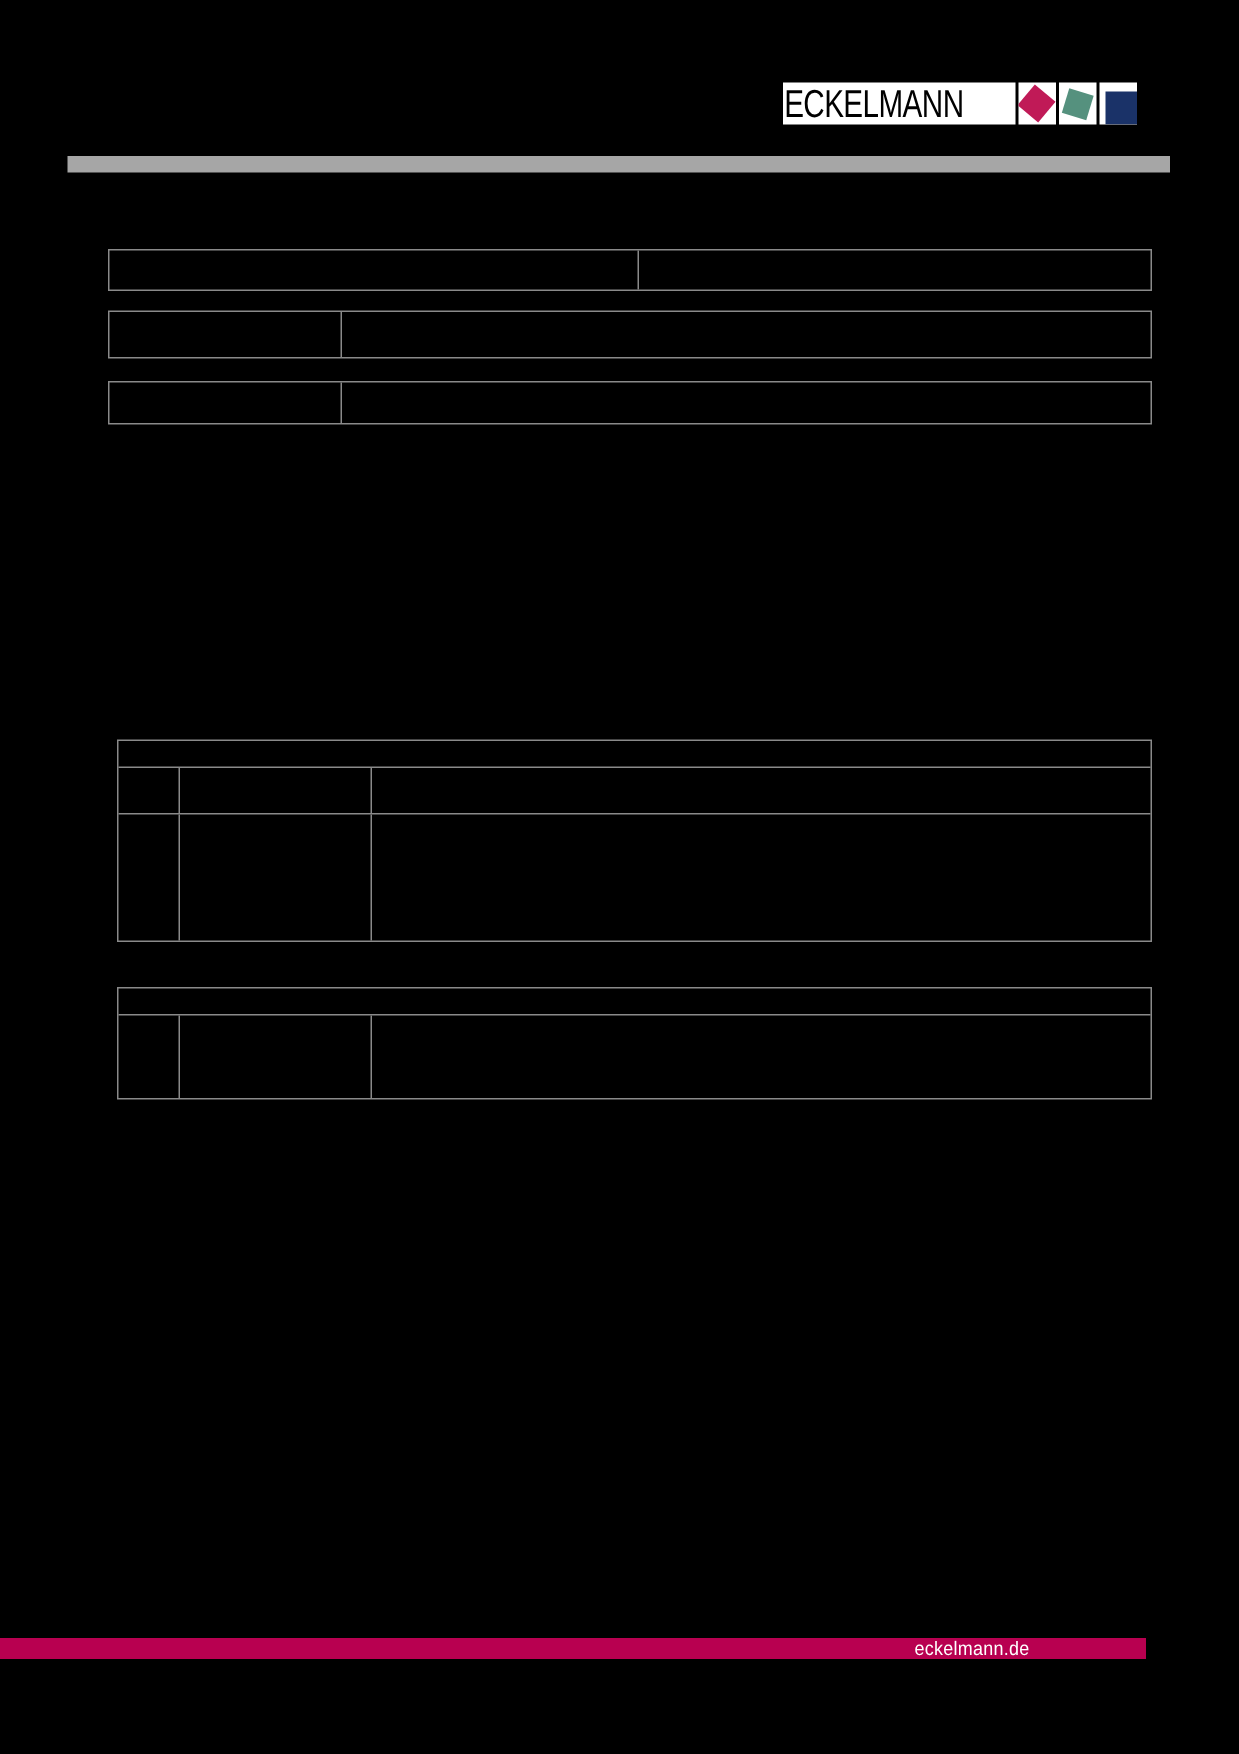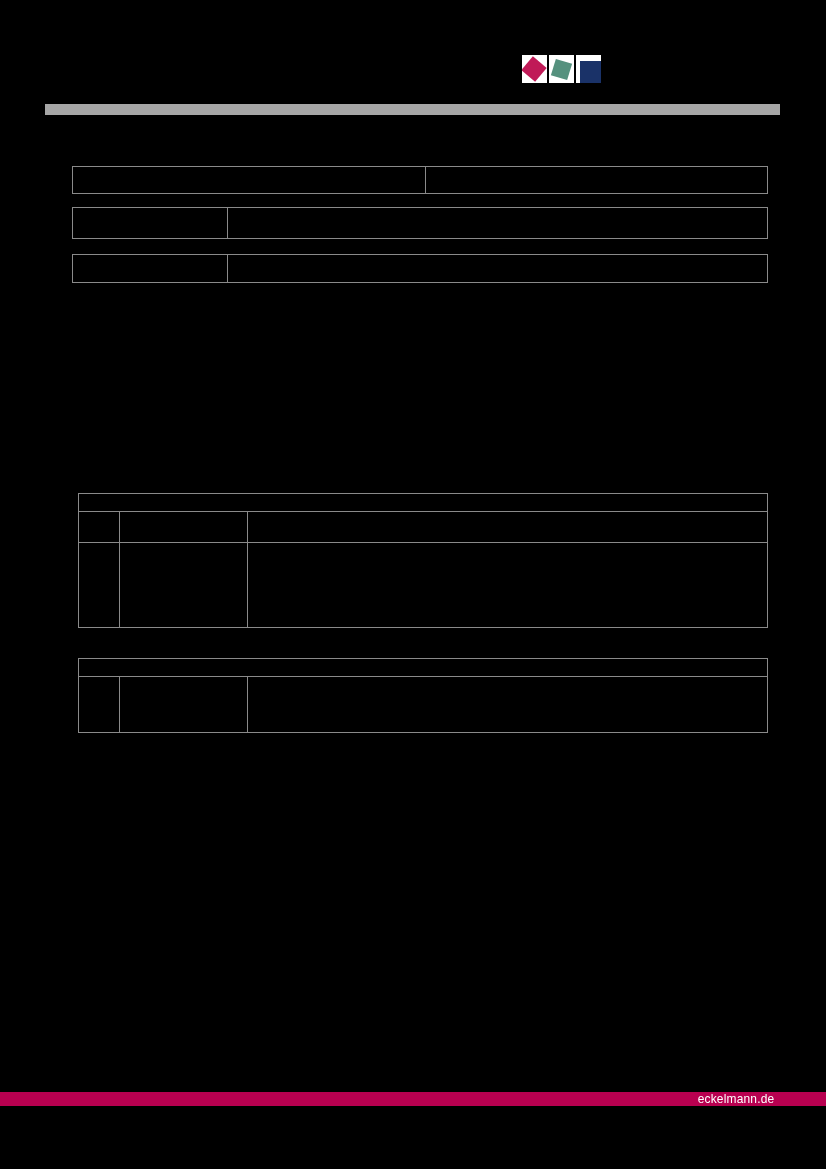--- a/index.html
+++ b/index.html
@@ -64,34 +64,37 @@
 
   .content-table-1 { left: 78px; top: 493px; width: 690px; height: 135px; }
   .content-table-1 .row-a { height: 30px; }
   .content-table-1 .row-b { flex: 1; }
 
   .content-table-2 { left: 78px; top: 658px; width: 690px; height: 75px; }
   .content-table-2 .row-a { flex: 1; }
 
   
   .footer-bar {
-    left: 0; top: 1092px; width: 826px; height: 14px;
+    left: 0; top: 1092px; width: 764px; height: 14px;
     display: flex; align-items: center; justify-content: flex-end;
-    padding-right: 52px;
+    padding-right: 78px;
   }
   .footer-url {
     color: #ffffff; font-size: 13px; line-height: 14px;
     letter-spacing: 0.2px; transform: scaleX(0.92); transform-origin: right center;
     text-decoration: none;
   }
 </style>
 </head>
 <body>
 
 <div class="abs logo-row">
+  <div class="logo-wordmark-box">
+    <span class="logo-wordmark-text">ECKELMANN</span>
+  </div>
   <div class="logo-square-box">
     <span class="logo-glyph glyph-ruby" style="background: rgb(192, 26, 87);"></span>
   </div>
   <div class="logo-square-box">
     <span class="logo-glyph glyph-teal" style="background: rgb(85, 145, 126);"></span>
   </div>
   <div class="logo-square-box">
     <span class="logo-glyph glyph-navy" style="background: rgb(26, 50, 104);"></span>
   </div>
 </div>

